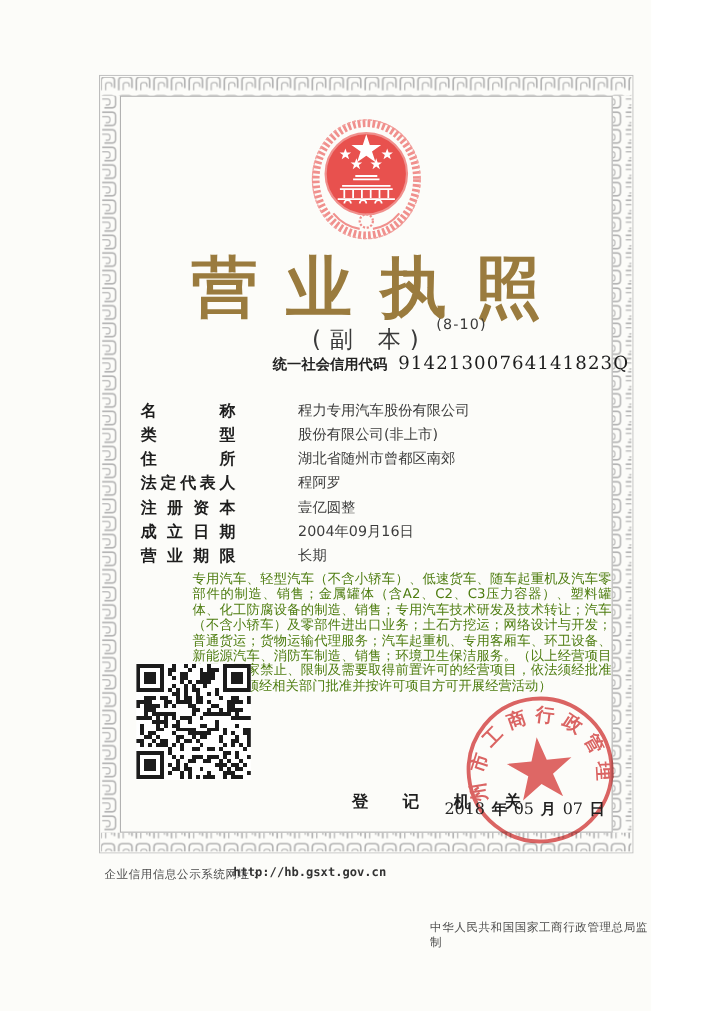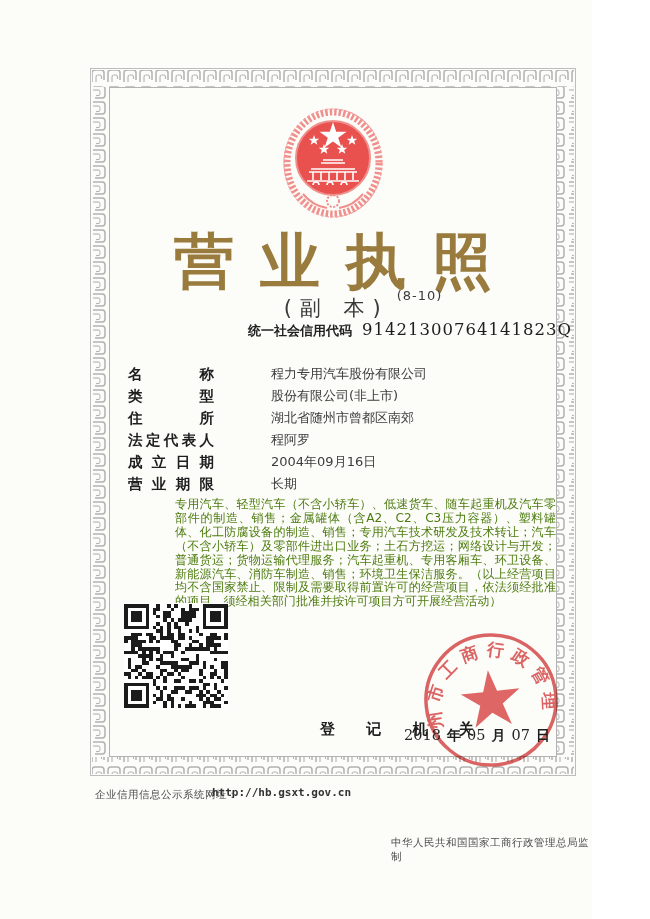--- a/index.html
+++ b/index.html
@@ -138,20 +138,24 @@
       <div class="f-label">类型</div>
       <div class="f-value">股份有限公司(非上市)</div>
     </div>
     <div class="frow">
       <div class="f-label">住所</div>
       <div class="f-value">湖北省随州市曾都区南郊</div>
     </div>
     <div class="frow">
       <div class="f-label">法定代表人</div>
       <div class="f-value">程阿罗</div>
+    </div>
+    <div class="frow">
+      <div class="f-label">注册资本</div>
+      <div class="f-value">壹亿圆整</div>
     </div>
     <div class="frow">
       <div class="f-label">成立日期</div>
       <div class="f-value">2004年09月16日</div>
     </div>
     <div class="frow">
       <div class="f-label">营业期限</div>
       <div class="f-value">长期</div>
     </div>
     <div class="frow">

